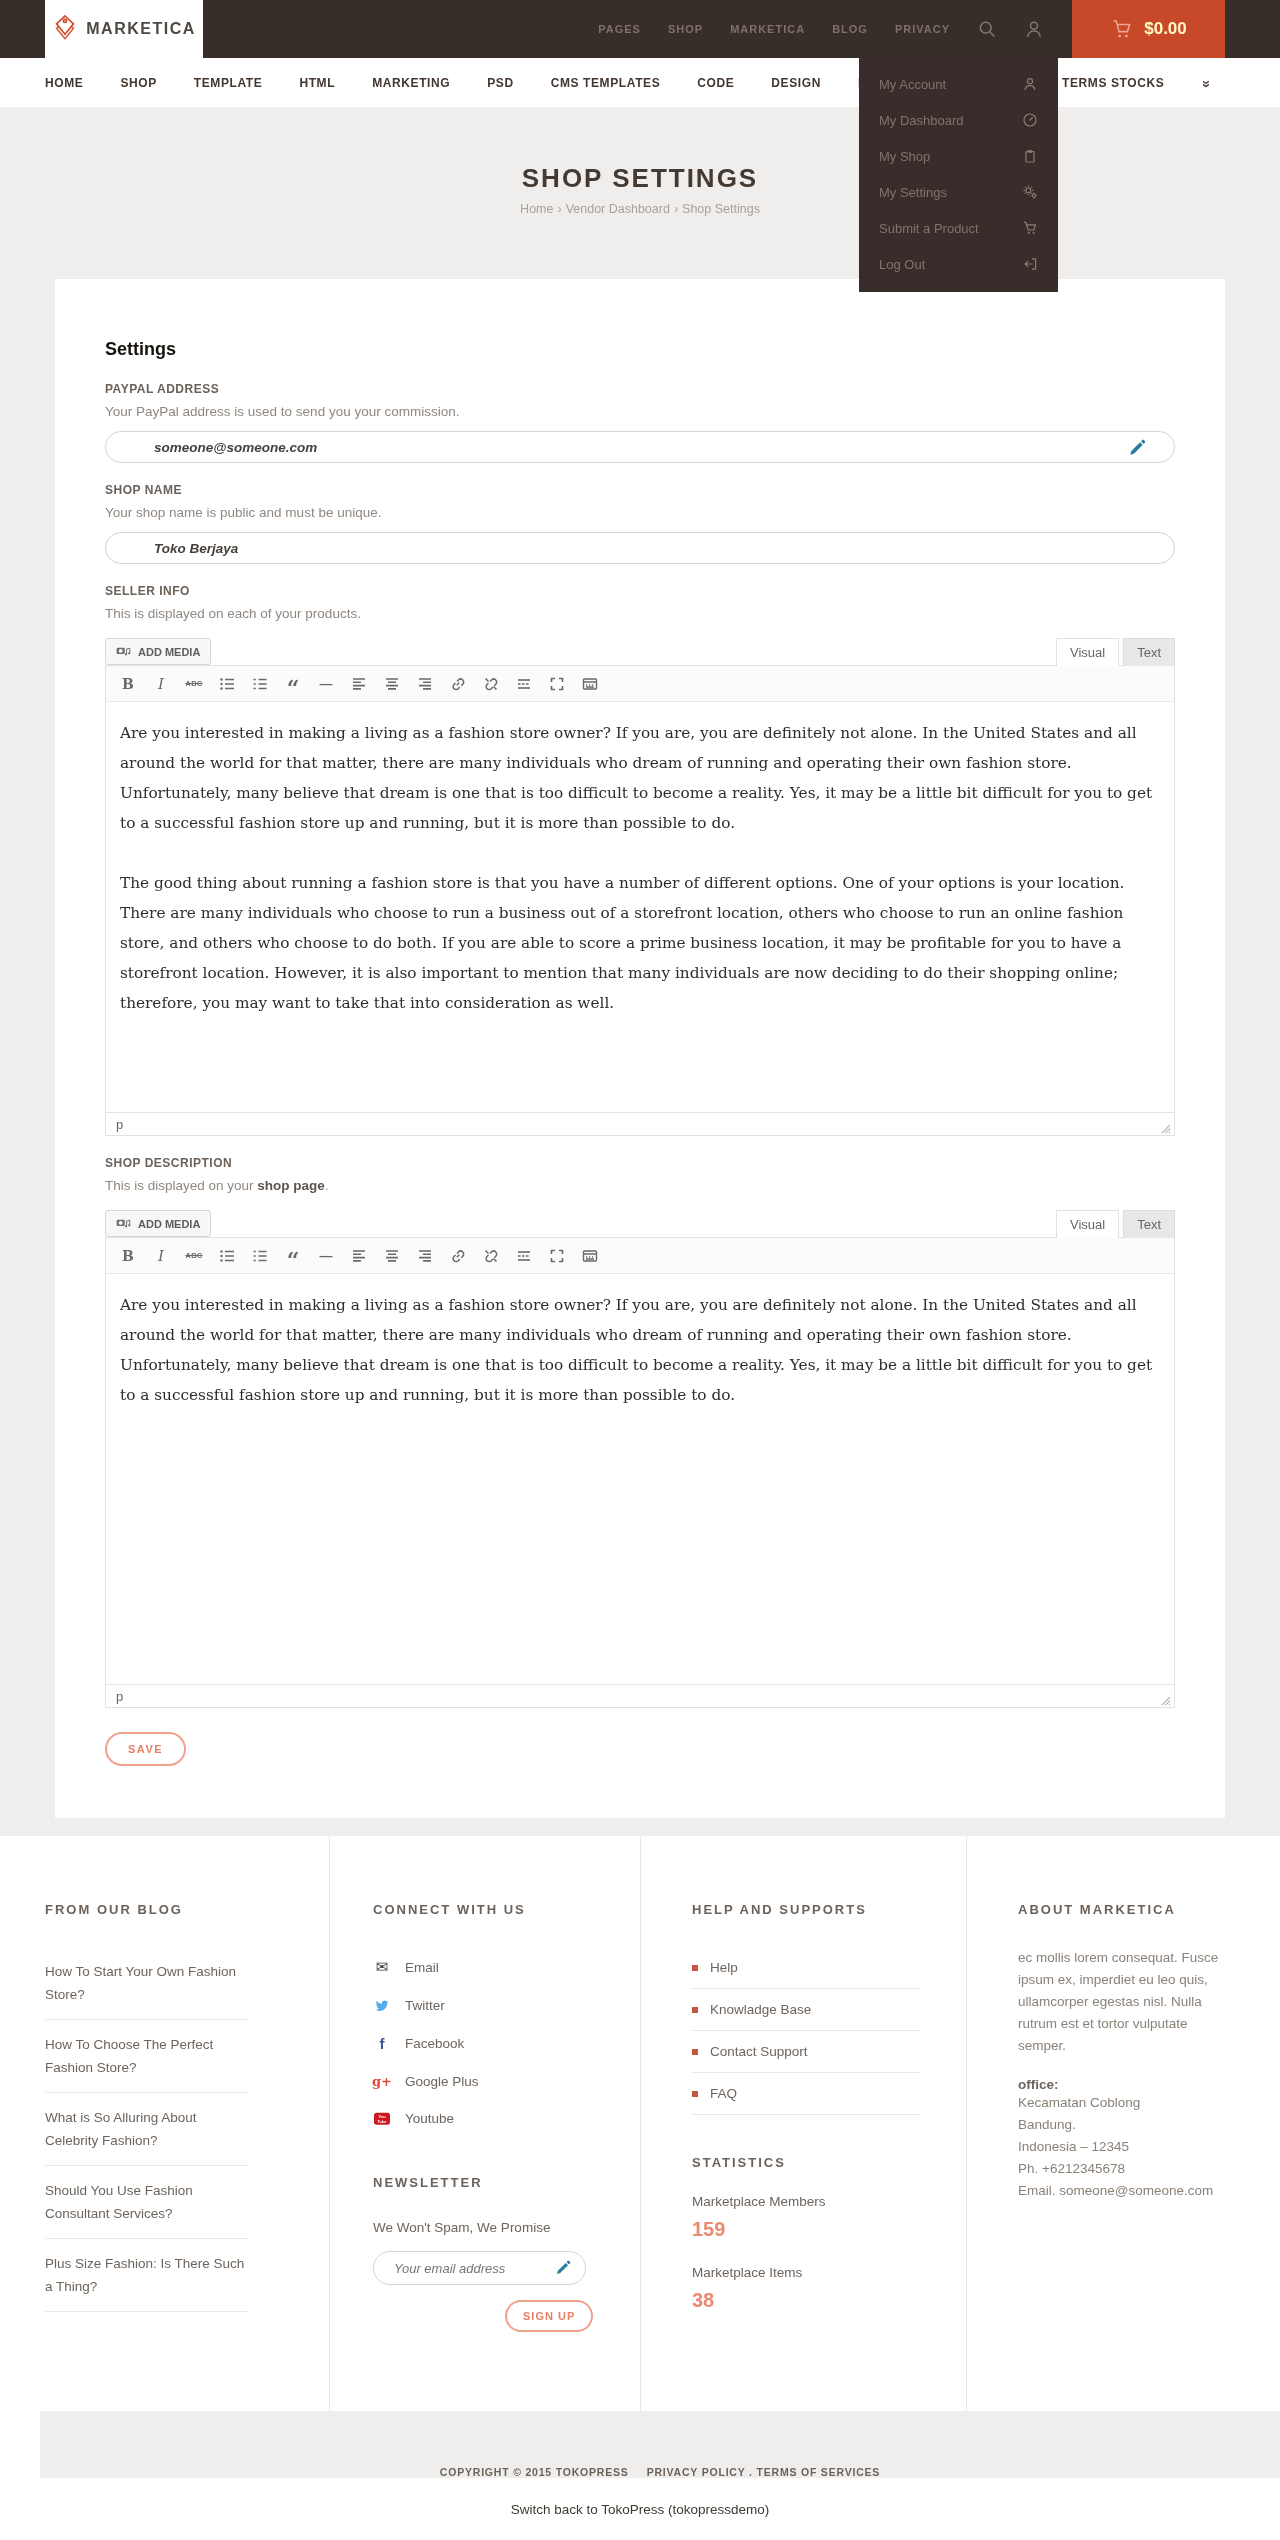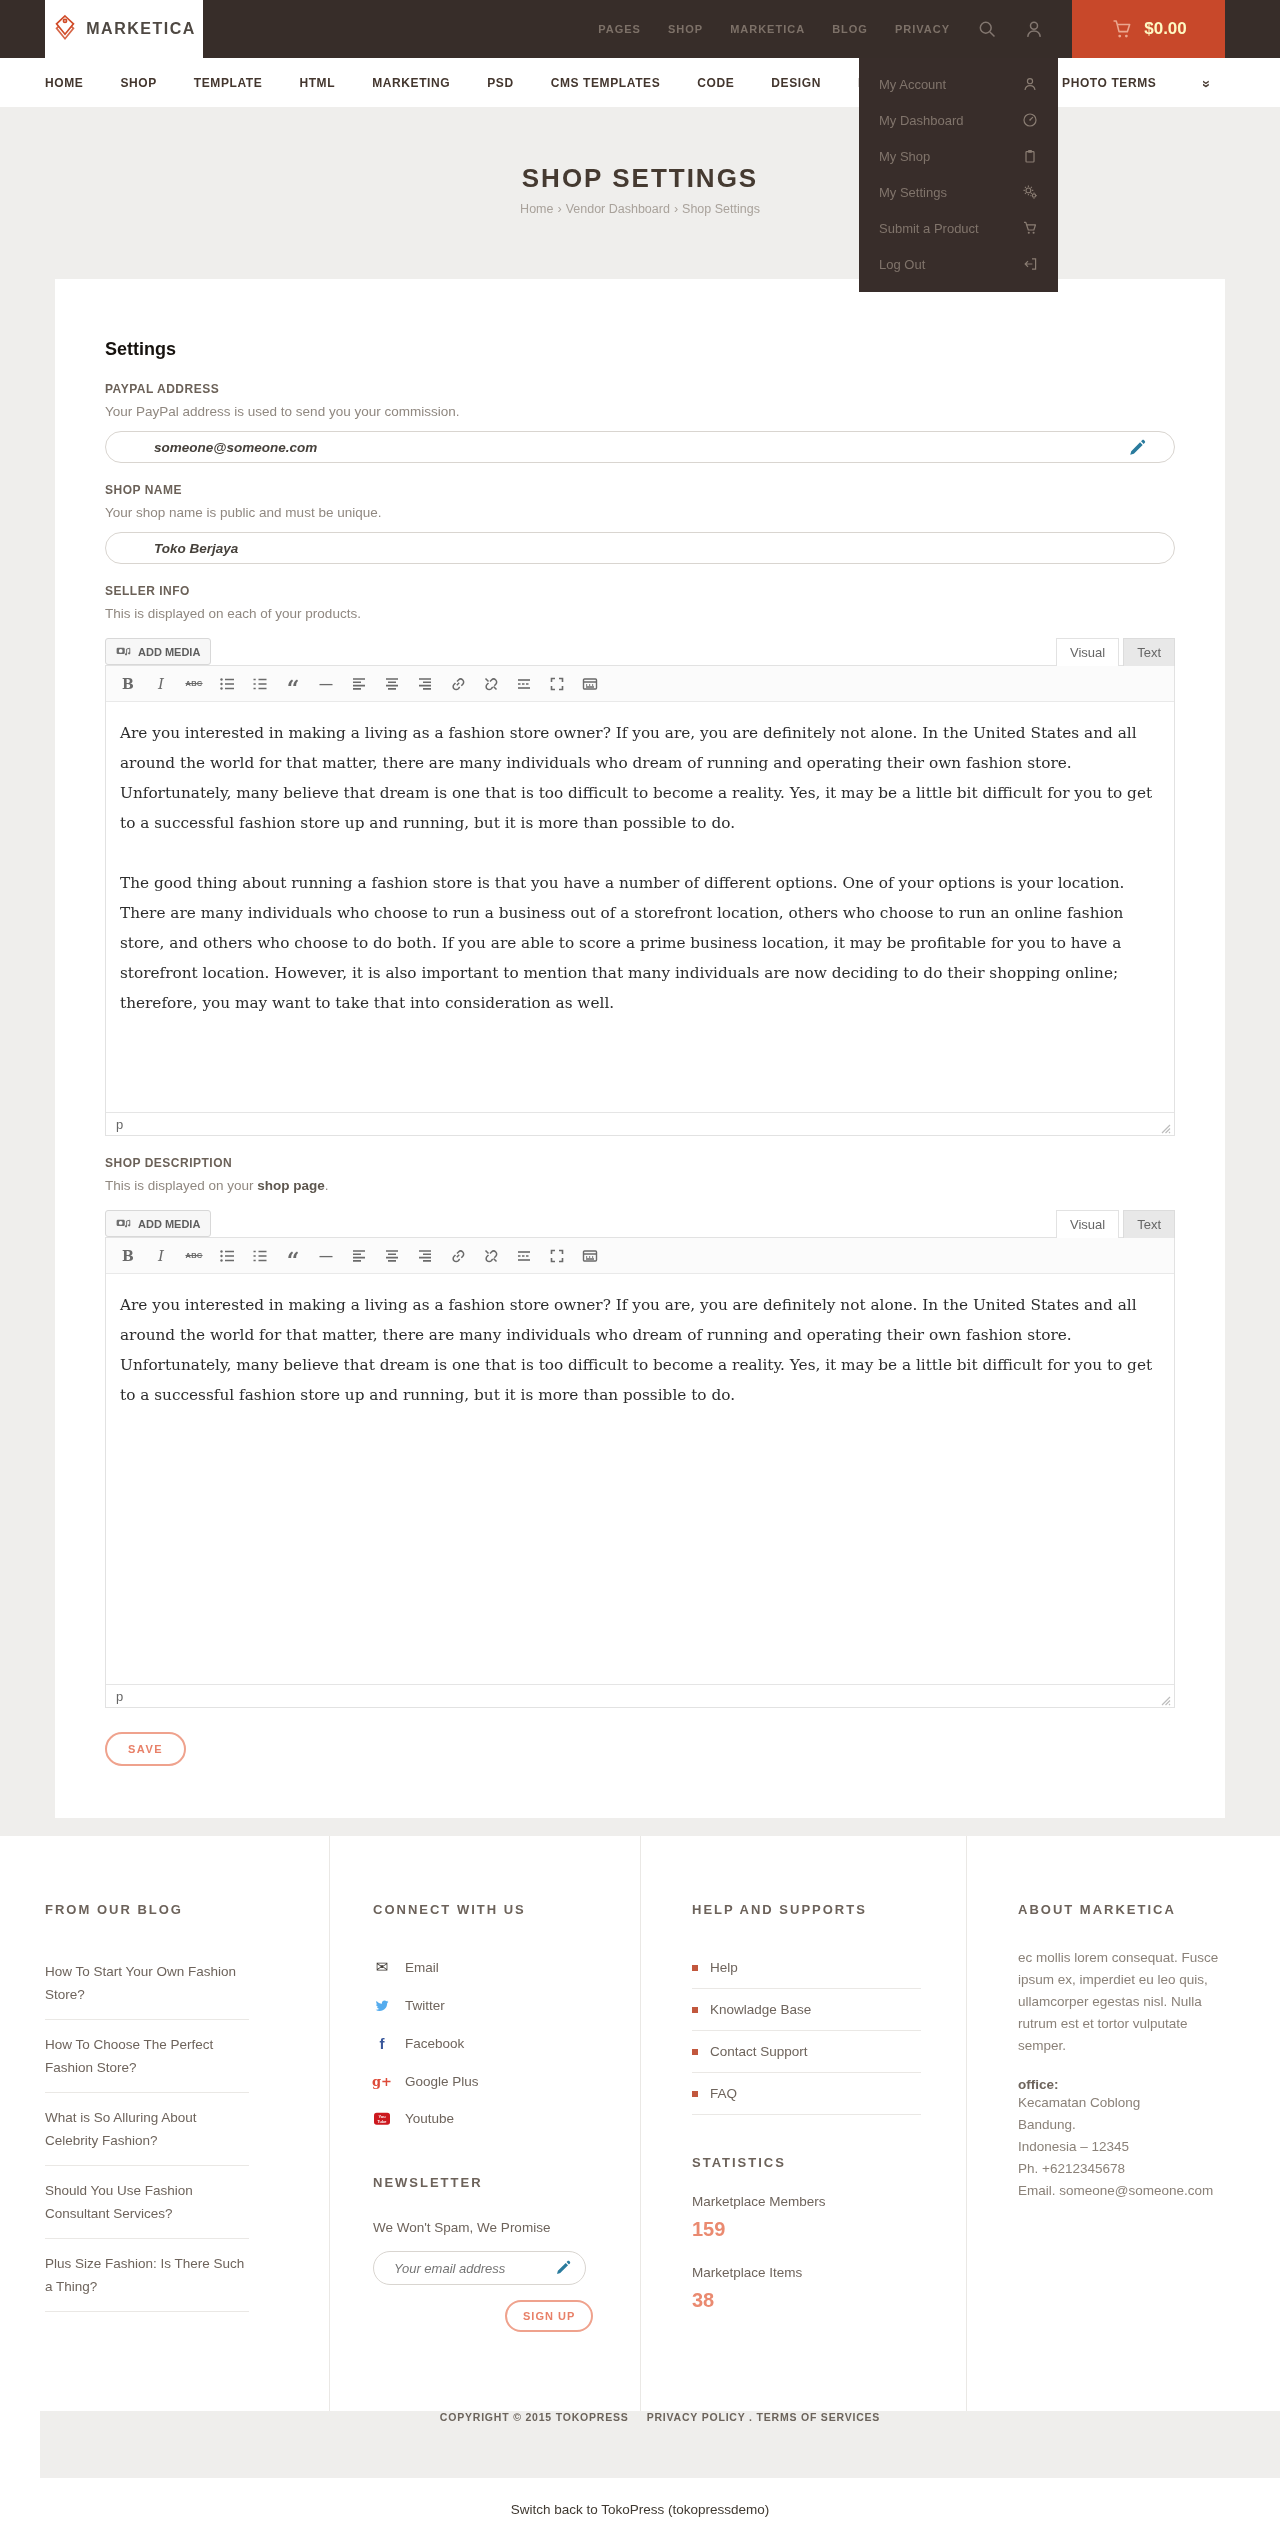--- a/index.html
+++ b/index.html
@@ -96,21 +96,21 @@
   .signup { display:block; width:max-content; margin:15px 0 0 132px; padding:8px 16px; border:2px solid #efa28d; border-radius:17px; background:#fff; color:#e88068; font-size:11px; font-weight:bold; letter-spacing:1px; cursor:pointer; }
   .help-row { display:flex; align-items:center; gap:12px; padding:13px 0; border-bottom:1px solid #eae8e5; font-size:13.5px; color:#6e645c; }
   .bullet { width:6px; height:6px; background:#c2573d; flex:none; }
   .stats-head { margin-top:40px; margin-bottom:4px; }
   .stat-label { font-size:13.5px; color:#6e645c; margin-top:24px; }
   .stat-value { font-size:20px; font-weight:bold; color:#ea8a70; margin-top:9px; }
   .about-text { font-size:13.5px; line-height:22px; color:#8a8178; margin:0 0 20px; }
   .office-label { font-size:13.5px; font-weight:bold; color:#6e645c; }
   .addr-line { font-size:13.5px; line-height:22px; color:#8a8178; }
 
-  .copybar { height:67px; background:#efeeec; display:flex; align-items:flex-start; justify-content:center; gap:18px; font-size:10.5px; font-weight:bold; color:#6b635b; letter-spacing:.8px;margin-left:40px; }
+  .copybar { height:67px; background:#efeeec; display:flex; align-items:flex-end; justify-content:center; gap:18px; font-size:10.5px; font-weight:bold; color:#6b635b; letter-spacing:.8px;margin-left:40px; }
   .bottombar { height:62px; background:#fff; display:flex; align-items:center; justify-content:center; font-size:13.5px; color:#3f3931; }
 </style>
 </head>
 <body>
 
 <div class="topbar">
   <a class="logo">
     <svg viewBox="0 0 40 46" fill="none" stroke="#d04b28" stroke-width="2.6">
       <path d="M20 10 L33 22 L20 38 L7 22 Z" opacity=".85"></path>
       <path d="M20 3 L33 15 L20 31 L7 15 Z" fill="#fff"></path>
@@ -151,21 +151,21 @@
   <a class="slink">HOME</a>
   <a class="slink">SHOP</a>
   <a class="slink">TEMPLATE</a>
   <a class="slink">HTML</a>
   <a class="slink">MARKETING</a>
   <a class="slink">PSD</a>
   <a class="slink">CMS TEMPLATES</a>
   <a class="slink">CODE</a>
   <a class="slink">DESIGN</a>
   <a class="slink">BLOG</a>
-  <a class="slink photo-stocks">PHOTO TERMS</a>
+  <a class="slink photo-stocks">TERMS STOCKS</a>
   <span class="chev">»</span>
 </div>
 
 <div class="account-menu">
   <div class="mi">
     <span>My Account</span>
     <svg viewBox="0 0 20 20" fill="none" stroke="currentColor" stroke-width="1.5">
         <circle cx="10" cy="6.5" r="3.2"></circle>
         <path d="M3.8 17.5c.4-3.6 2.9-5.5 6.2-5.5s5.8 1.9 6.2 5.5"></path>
       </svg>

